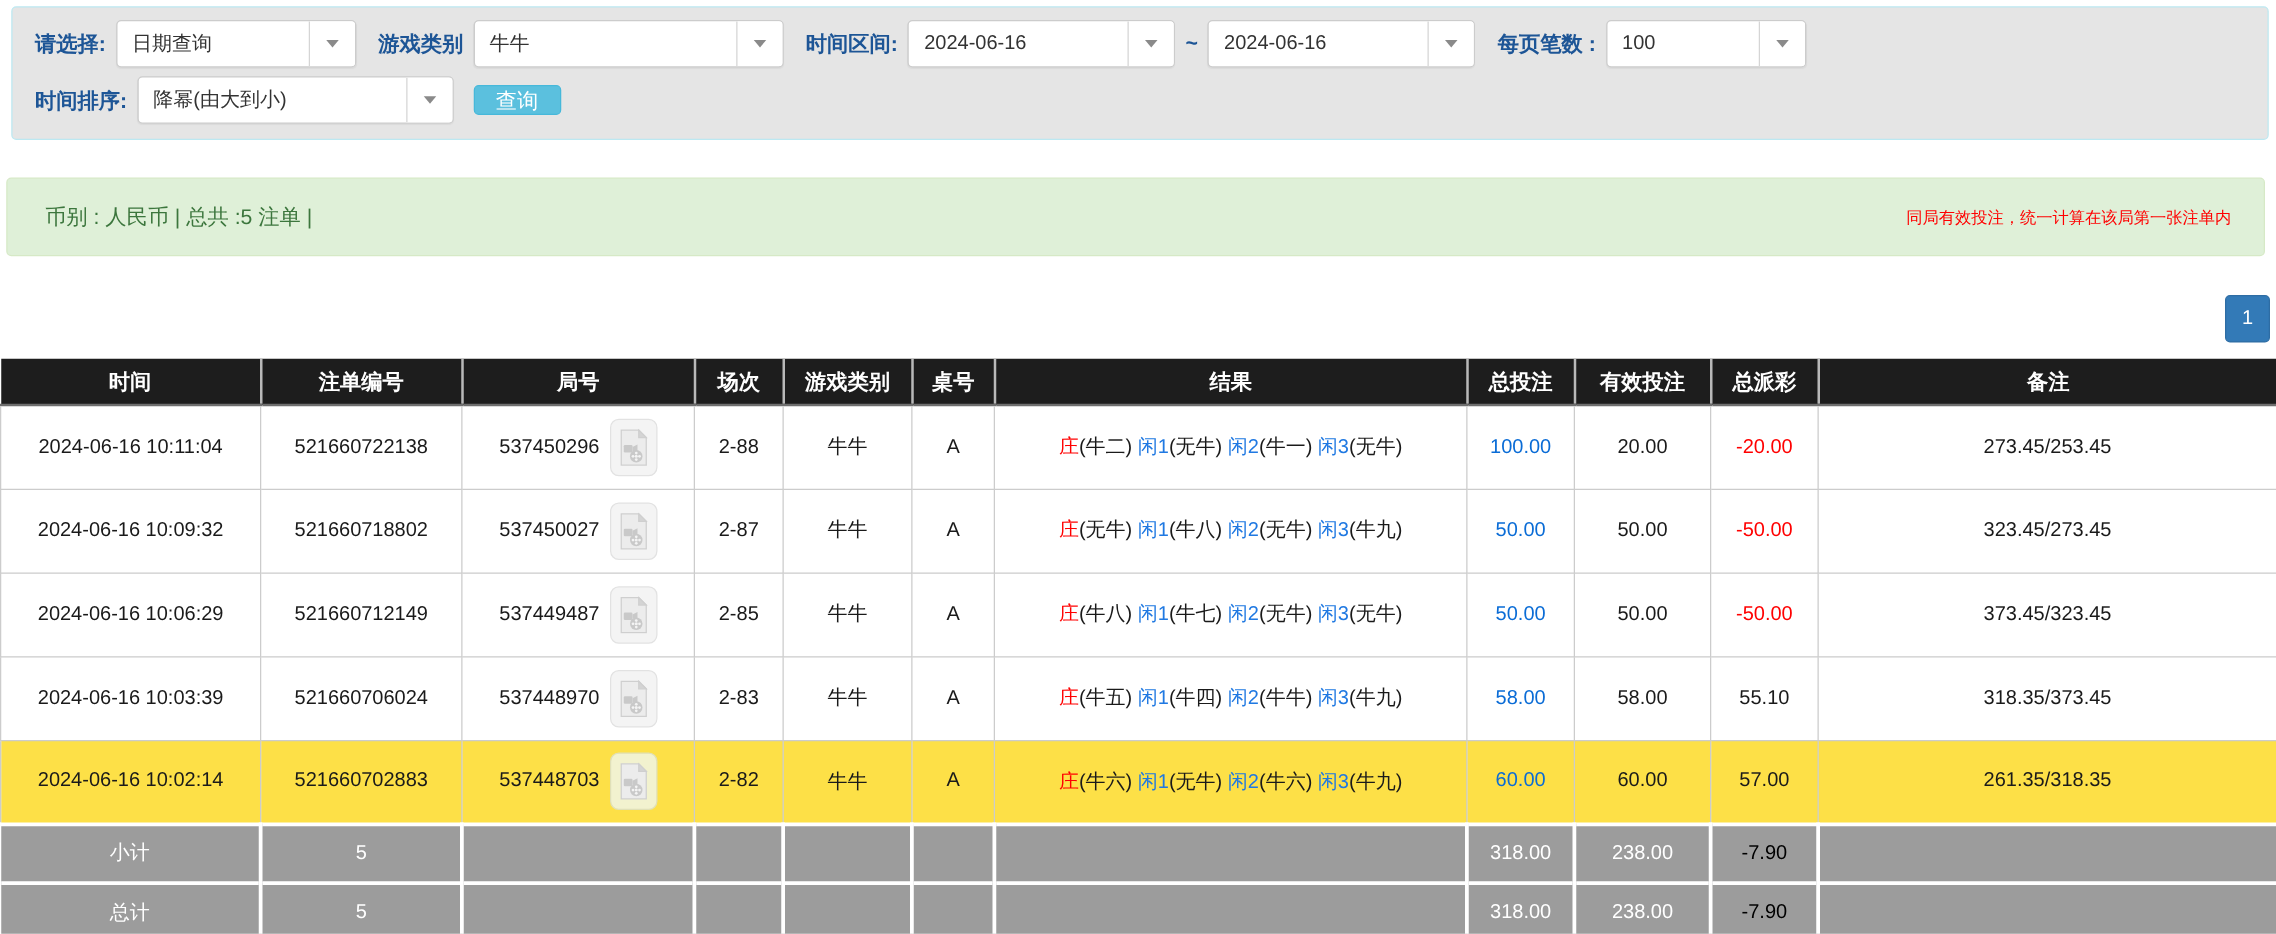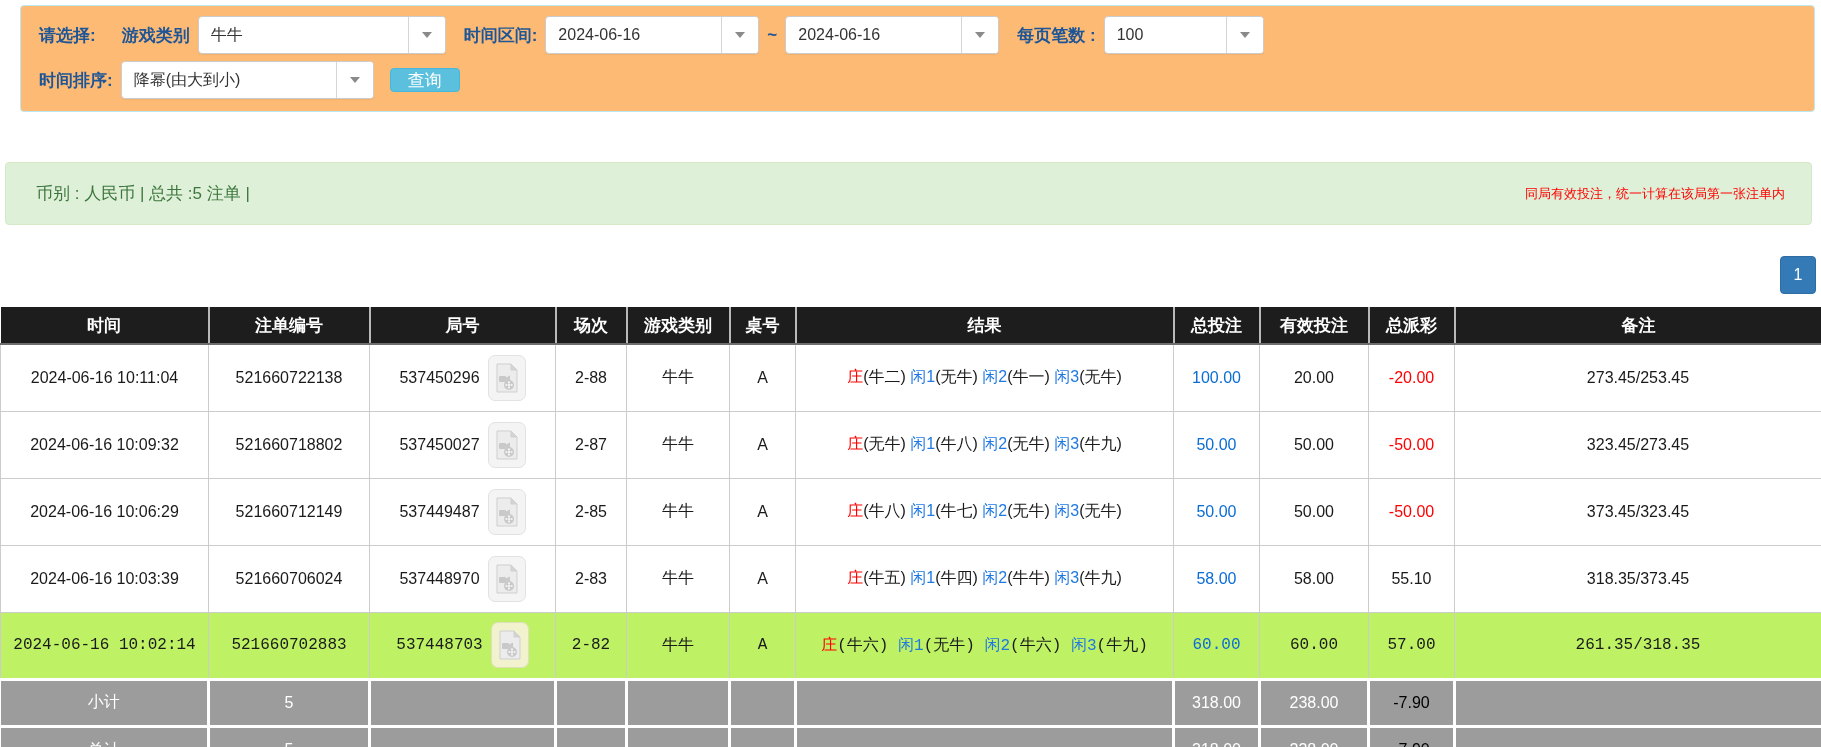--- a/index.html
+++ b/index.html
@@ -1,22 +1,22 @@
 <!DOCTYPE html>
 <html><head>
 <meta charset="utf-8">
 <style>
   * { margin:0; padding:0; box-sizing:border-box; }
   html,body { width:1821px; height:747px; overflow:hidden; background:#fff;
     font-family:"Liberation Sans","DejaVu Sans",sans-serif; }
 
   
   .filter-panel{
-    margin:5px 6px 0 20px;
-    background:#fdba74;
+    margin:5px 6px 0 9px;
+    background:#e5e5e5;
     border:1px solid #bce8f1;
     border-radius:4px;
     padding:10px 28px 12px 14px;
   }
   .filter-row{ display:flex; align-items:center; margin-bottom:7px; }
   .filter-row:last-child{ margin-bottom:0; }
   .flabel{ font-weight:bold; color:#1d5596; font-size:17px; margin:0 8px 0 4px; white-space:nowrap; }
   .tilde{ font-weight:bold; color:#1d5596; font-size:17px; margin:0 8px; }
   .select{
     background:#fff; border:1px solid #ccc; border-radius:4px;
@@ -34,21 +34,21 @@
   .w-size{ width:160px; }
   .w-sort{ width:253px; }
   .search-btn{
     background:#5bc0de; color:#fff; border:1px solid #46b8da; border-radius:4px;
     font-size:17px; height:24px; padding:0 17px; margin-left:16px; cursor:pointer;
     font-family:inherit;
   }
 
   
   .summary-bar{
-    margin:50px 9px 0 5px; height:63px;
+    margin:30px 9px 0 5px; height:63px;
     background:#dff0d8; border:1px solid #d6e9c6; border-radius:4px;
     display:flex; align-items:center; justify-content:space-between;
     padding:0 26px 0 30px;
   }
   .summary-left{ color:#3c763d; font-size:17px; }
   .summary-right{ color:#ff0000; font-size:13px; }
 
   
   .pagination{ display:flex; justify-content:flex-end; padding:31px 5px 0 0; }
   .page-btn{
@@ -60,21 +60,21 @@
   table{ border-collapse:collapse; table-layout:fixed; width:1821px; margin-top:13px; }
   thead th{
     background:#1d1d1d; color:#fff; font-size:17px; font-weight:bold;
     height:37px; border-left:2px solid #b9b9b9; border-bottom:2px solid #6e6e6e;
   }
   thead th:first-child{ border-left:none; }
   tbody td{
     height:67px; font-size:16px; color:#1a1a1a; text-align:center;
     border:1px solid #ccc; background:#fff; vertical-align:middle;
   }
-  tbody tr.highlight td{ background:#bef264;font-family:Liberation Mono, monospace; }
+  tbody tr.highlight td{ background:#fde047; }
   td.c-totalbet{ color:#0a6cd6; }
   .neg{ color:#ff0000; }
   .round-wrap{ display:flex; align-items:center; justify-content:center; gap:8px; }
   .video-btn{ width:38px; height:46px; background:#f4f4f4; border:1px solid #e2e2e2;
     border-radius:7px; display:inline-flex; align-items:center; justify-content:center; cursor:pointer; }
   tr.highlight .video-btn{ background:#f2f2cf; border-color:#e0e0b8; }
   .res-banker{ color:#ff0000; }
   .res-player{ color:#2079e2; }
   tr.sumrow td{
     background:#9c9c9c; color:#fff; height:47px; font-size:16px;
@@ -85,20 +85,26 @@
   tr.sumrow td.neg{ color:#000000; }
 </style>
 </head>
 <body>
 
 <div>
 
   <div class="filter-panel">
     <div class="filter-row">
       <span class="flabel">请选择:</span>
+      <div class="select w-query">
+        <span class="sel-text">日期查询</span>
+        <span class="caret-box">
+            <span class="caret"></span>
+          </span>
+      </div>
       <span class="flabel" style="margin-left:18px">游戏类别</span>
       <div class="select w-game">
         <span class="sel-text">牛牛</span>
         <span class="caret-box">
             <span class="caret"></span>
           </span>
       </div>
       <span class="flabel" style="margin-left:18px">时间区间:</span>
       <div class="select w-date">
         <span class="sel-text">2024-06-16</span>

